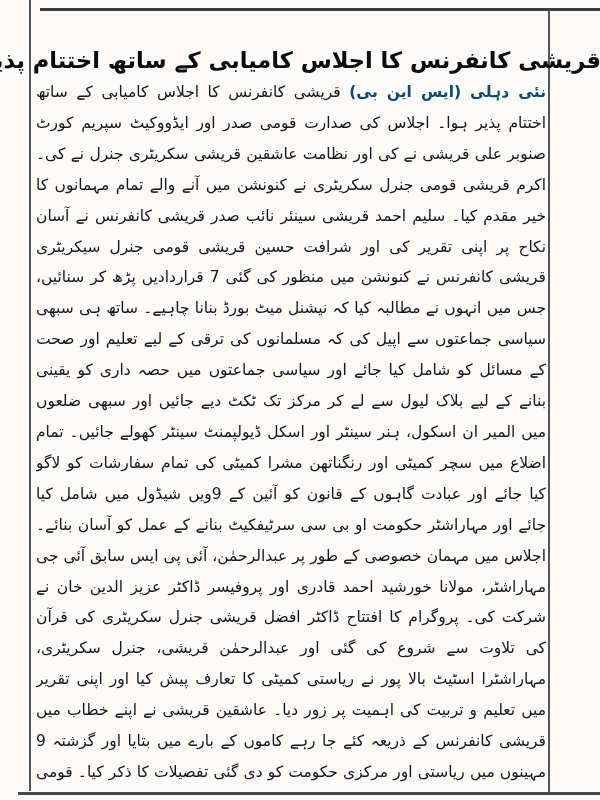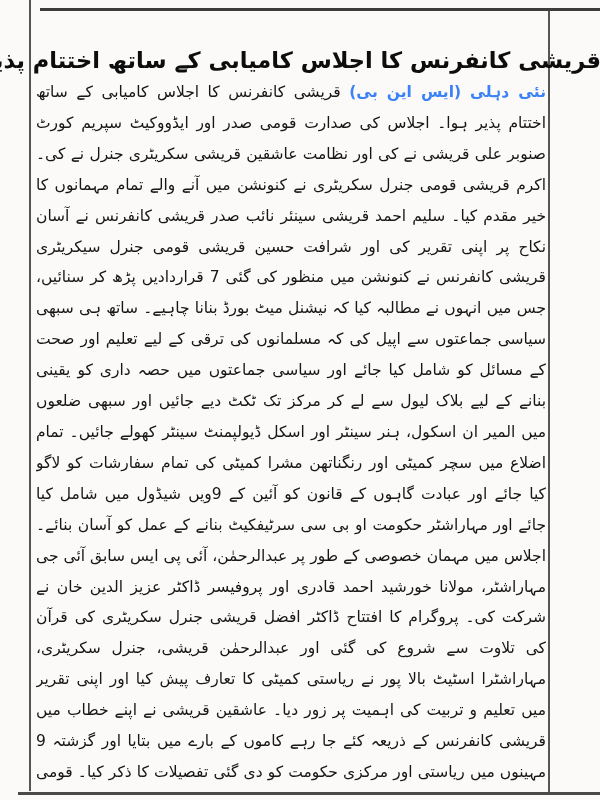--- a/index.html
+++ b/index.html
@@ -54,21 +54,21 @@
     text-align: justify;
     text-align-last: justify;
     text-justify: inter-word;
     font-size: 15.5px;
     line-height: 30.9px;
     color: #161616;
     overflow: hidden;
   }
   .dateline {
     font-weight: 700;
-    color: #3b82f6;
+    color: #0c4a6e;
   }
 </style>
 </head>
 <body>
 
 <div class="page">
 
   <div class="rule rule-top"></div>
   <div class="rule rule-left"></div>
   <div class="rule rule-right"></div>

